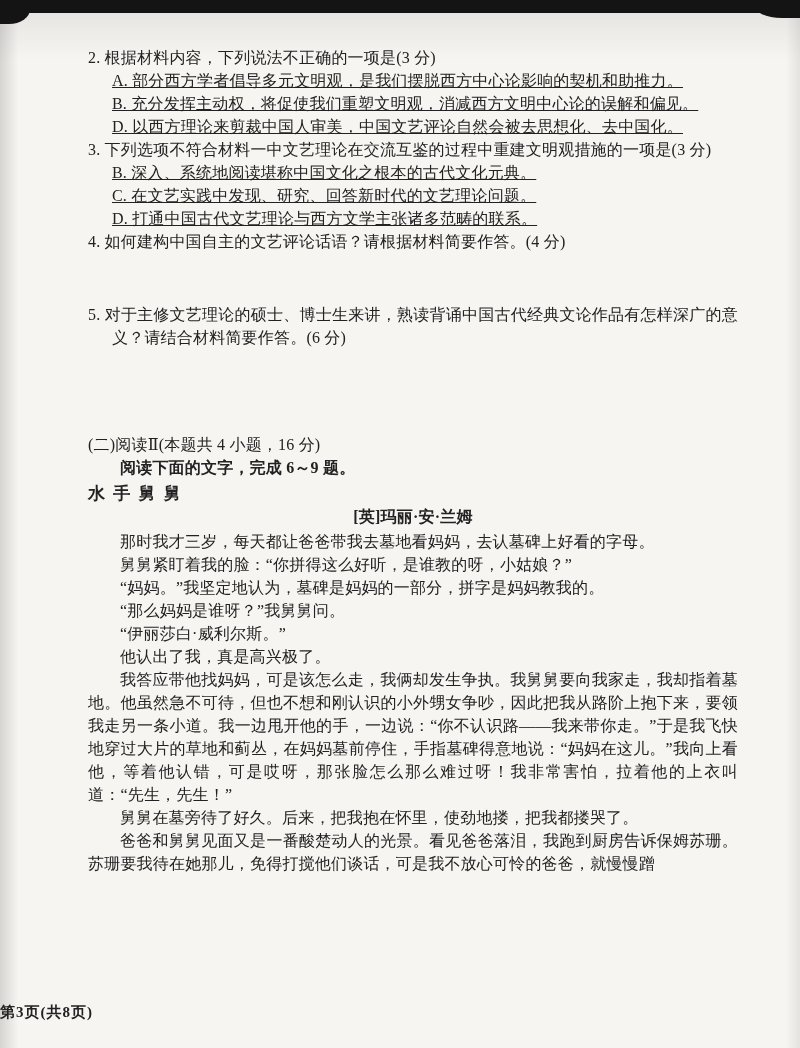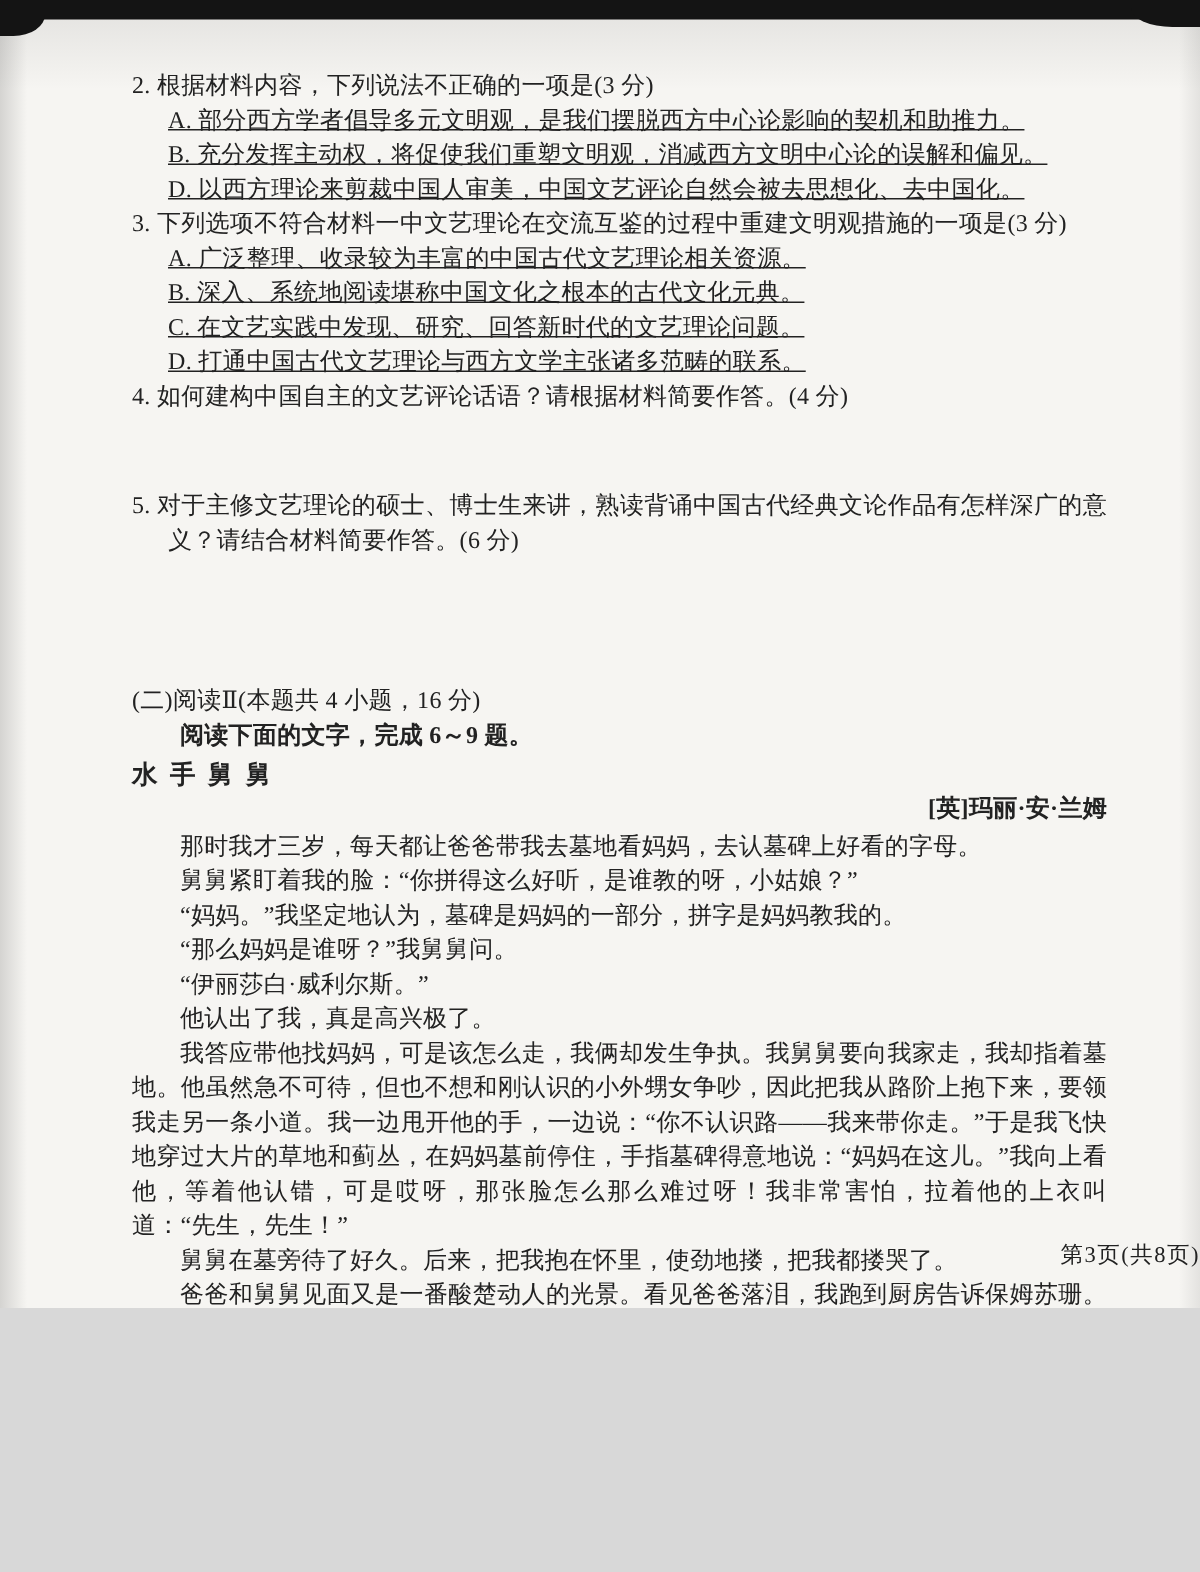--- a/index.html
+++ b/index.html
@@ -1,18 +1,18 @@
 <!DOCTYPE html>
 <html><head>
 <meta charset="utf-8">
 <style>
   html,body{margin:0;padding:0;background:#d8d8d8;}
   .page{
     position:relative;
-    width:800px;height:872px;
+    width:800px;height:1048px;
     margin:0 auto;
     background:
       linear-gradient(90deg, rgba(60,60,60,0.18), rgba(0,0,0,0) 18px),
       linear-gradient(270deg, rgba(60,60,60,0.10), rgba(0,0,0,0) 14px),
       linear-gradient(180deg, rgba(80,80,80,0.12), rgba(0,0,0,0) 60px),
       #f6f5f2;
     overflow:hidden;
     font-family:"Liberation Serif","DejaVu Serif",serif;
     color:#222222;
   }
@@ -40,28 +40,28 @@
   .opts{padding-left:24px;}
   .opt{text-align:justify;text-decoration:underline;}
   .q5{margin-top:50px;}
   .sec{margin-top:84px;}
   .instr{padding-left:32px;font-weight:bold;}
   .story-title{
     text-align:left;font-weight:bold;font-size:17px;
     letter-spacing:2px;margin-top:3px;
   }
   .story-author{
-    text-align:right;font-weight:bold;margin-bottom:2px;
+    text-align:center;font-weight:bold;margin-bottom:2px;
   }
   .para{
     margin:0;text-indent:2em;text-align:justify;
   }
   .footer{
     position:absolute;bottom:26px;left:0;right:0;
-    text-align:right;font-weight:normal;font-size:15px;
+    text-align:left;font-weight:bold;font-size:15px;
     letter-spacing:1px;
   }
 </style>
 </head>
 <body>
 
 <div class="page">
   <div class="scan-bar"></div>
   <div class="scan-corner-left"></div>
   <div class="scan-corner-right"></div>
@@ -73,21 +73,20 @@
       <div class="opts">
         <div class="opt">A. 部分西方学者倡导多元文明观，是我们摆脱西方中心论影响的契机和助推力。</div>
         <div class="opt">B. 充分发挥主动权，将促使我们重塑文明观，消减西方文明中心论的误解和偏见。</div>
         <div class="opt">D. 以西方理论来剪裁中国人审美，中国文艺评论自然会被去思想化、去中国化。</div>
       </div>
     </div>
 
     <div>
       <div class="stem">3. 下列选项不符合材料一中文艺理论在交流互鉴的过程中重建文明观措施的一项是(3 分)</div>
       <div class="opts">
-        <div class="opt">A. 广泛整理、收录较为丰富的中国古代文艺理论相关资源。</div>
         <div class="opt">B. 深入、系统地阅读堪称中国文化之根本的古代文化元典。</div>
         <div class="opt">C. 在文艺实践中发现、研究、回答新时代的文艺理论问题。</div>
         <div class="opt">D. 打通中国古代文艺理论与西方文学主张诸多范畴的联系。</div>
       </div>
     </div>
 
     <div class="stem">4. 如何建构中国自主的文艺评论话语？请根据材料简要作答。(4 分)</div>
 
     <div class="stem q5">5. 对于主修文艺理论的硕士、博士生来讲，熟读背诵中国古代经典文论作品有怎样深广的意义？请结合材料简要作答。(6 分)</div>
 

